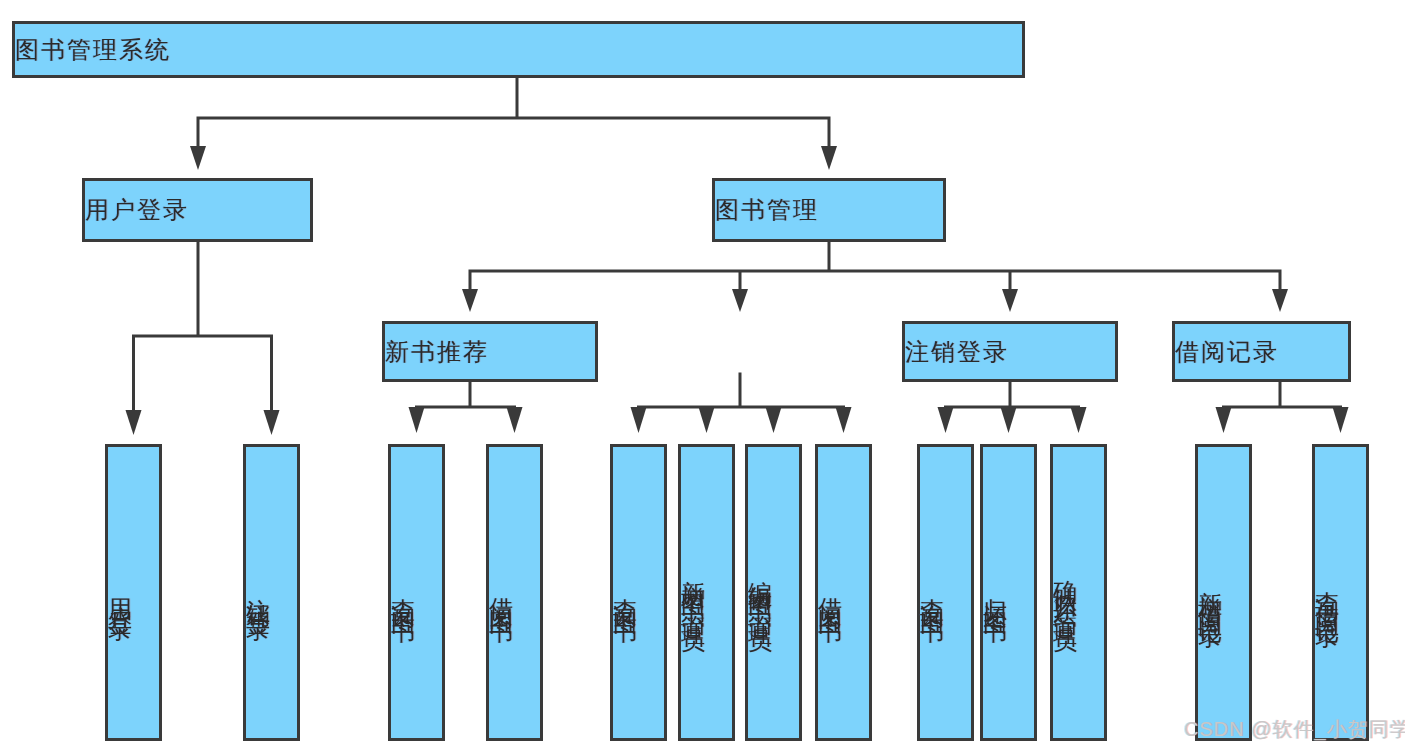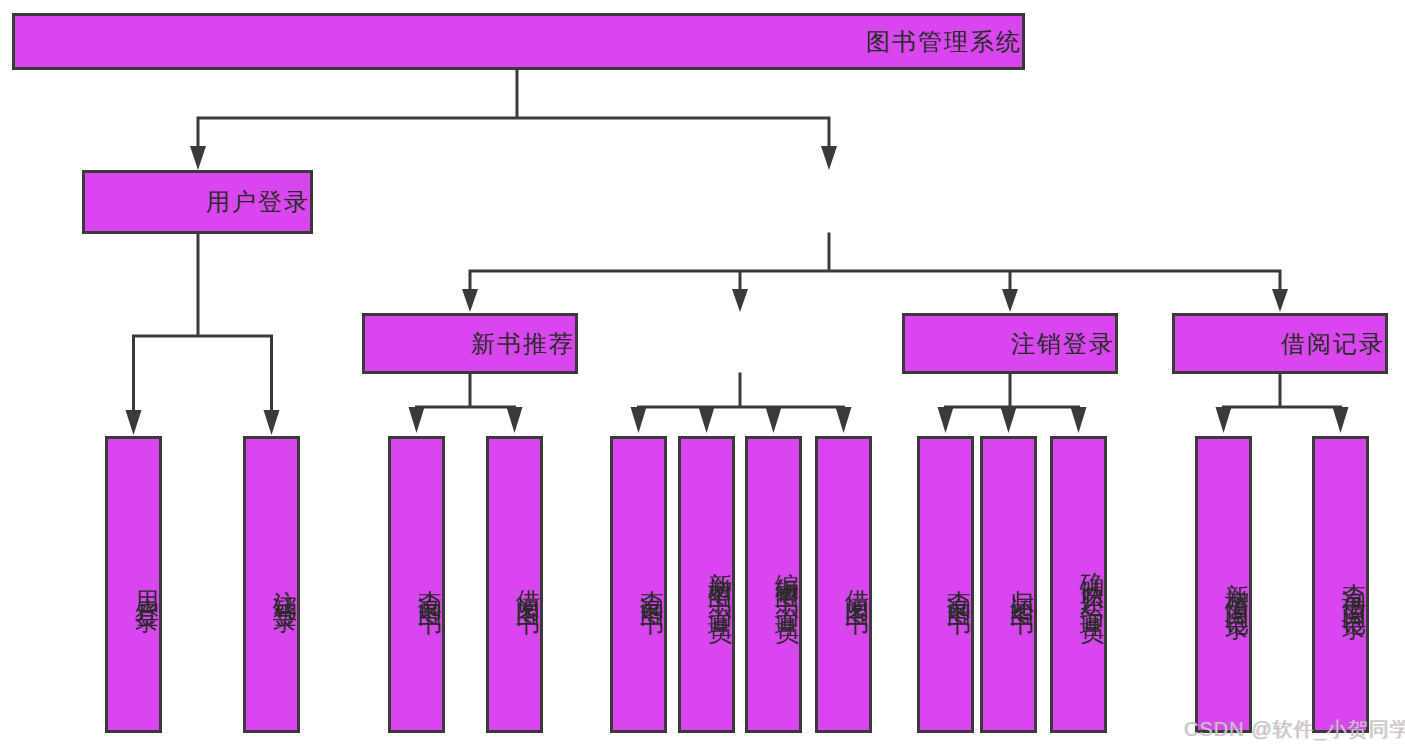--- a/index.html
+++ b/index.html
@@ -14,23 +14,24 @@
     position:relative;
     width:1405px;height:747px;
     background:var(--bg);
     overflow:hidden;
   }
   .connectors{position:absolute;left:0;top:0;z-index:0;}
   .box{
     position:absolute;
     box-sizing:border-box;
     border:3px solid var(--line);
-    background:#d946ef;
-    display:flex;align-items:center;justify-content:flex-end;
+    background:#7dd3fc;
+    display:flex;align-items:center;justify-content:flex-start;
     z-index:1;
+    margin-top:8px;
   }
   .label-h{
     font-size:24px;
     letter-spacing:2px;
     color:var(--text);
     white-space:nowrap;
     text-shadow:1px 0 0 rgba(190,70,70,.22),-1px 0 0 rgba(70,110,210,.22);
   }
   .label-v{
     writing-mode:vertical-rl;
@@ -96,28 +97,31 @@
     </g>
   </svg>
 
   <div class="box" style="left:12px;top:13px;width:1013px;height:57px;">
     <span class="label-h">图书管理系统</span>
   </div>
 
   <div class="box" style="left:82px;top:170px;width:231px;height:64px;">
     <span class="label-h">用户登录</span>
   </div>
+  <div class="box" style="left:712px;top:170px;width:234px;height:64px;">
+    <span class="label-h">图书管理</span>
+  </div>
 
-  <div class="box" style="left:362px;top:313px;width:216px;height:61px;">
+  <div class="box" style="left:382px;top:313px;width:216px;height:61px;">
     <span class="label-h">新书推荐</span>
   </div>
   <div class="box" style="left:902px;top:313px;width:216px;height:61px;">
     <span class="label-h">注销登录</span>
   </div>
-  <div class="box" style="left:1172px;top:313px;width:216px;height:61px;">
+  <div class="box" style="left:1172px;top:313px;width:179px;height:61px;">
     <span class="label-h">借阅记录</span>
   </div>
 
   <div class="box" style="left:105px;top:436px;width:57px;height:297px;">
     <span class="label-v">用户登录</span>
   </div>
   <div class="box" style="left:243px;top:436px;width:57px;height:297px;">
     <span class="label-v">注销登录</span>
   </div>
 

